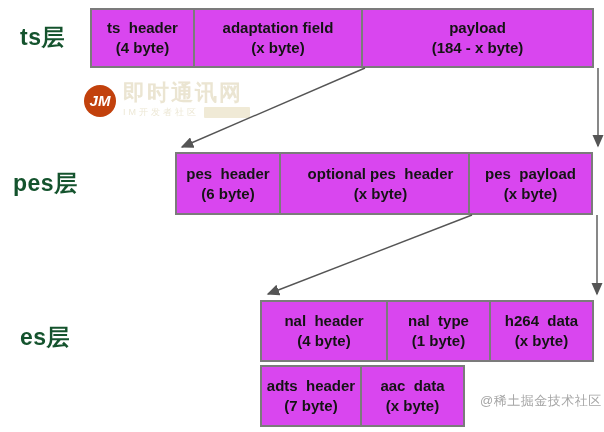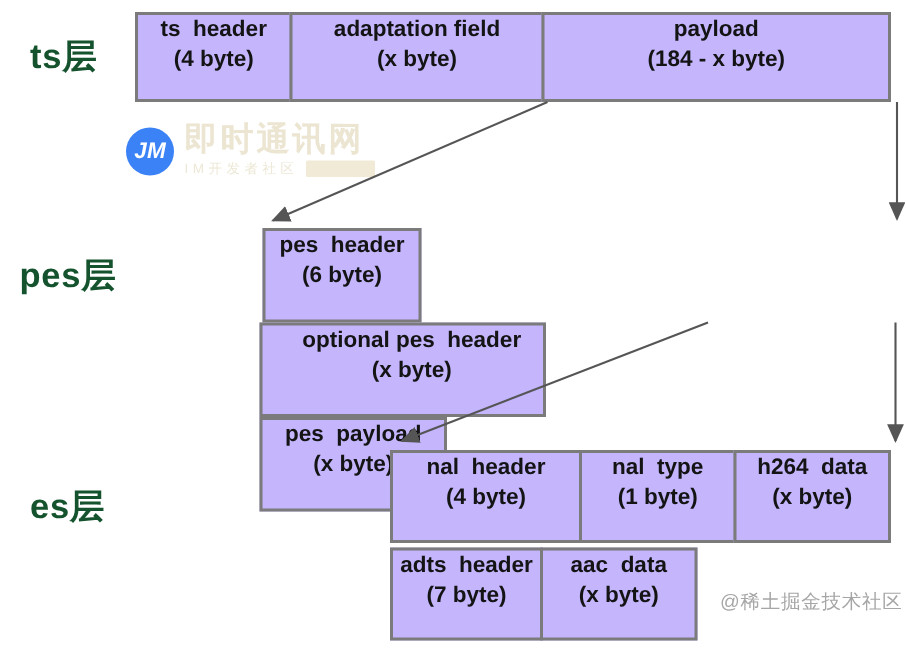--- a/index.html
+++ b/index.html
@@ -6,34 +6,34 @@
   .canvas {
     position:relative; width:604px; height:432px; background:#ffffff;
     font-family:"Liberation Sans", sans-serif; overflow:hidden;
   }
   .layer-label {
     position:absolute; color:#14532d; font-weight:bold; font-size:23px;
     white-space:pre; letter-spacing:0.5px;
   }
   .row { position:absolute; display:flex; }
   .box {
-    background:#c4b5fd; border:2px solid #7b7b7b; box-sizing:border-box;
-    display:flex; flex-direction:column; align-items:center; justify-content:flex-start;
+    background:#d946ef; border:2px solid #7b7b7b; box-sizing:border-box;
+    display:flex; flex-direction:column; align-items:center; justify-content:center;
     font-weight:bold; font-size:15px; color:#141414; text-align:center;
   }
   .box + .box { margin-left:-2px; }
   .bl { white-space:pre; line-height:20px; }
   .arrows { position:absolute; left:0; top:0; pointer-events:none; }
   
   .wm-im {
     position:absolute; left:84px; top:82px; display:flex; align-items:center;
     color:#ebe5d2; user-select:none;
   }
   .wm-im-logo {
-    width:32px; height:32px; border-radius:50%; background:#3b82f6;
+    width:32px; height:32px; border-radius:50%; background:#c2410c;
     display:flex; align-items:center; justify-content:center;
     color:#ffffff; font-style:italic; font-weight:bold; font-size:15px; margin-right:7px;
   }
   .wm-im-main { font-size:22px; font-weight:bold; letter-spacing:2px; line-height:22px; }
   .wm-im-subrow { display:flex; align-items:center; margin-top:2px; }
   .wm-im-sub { font-size:9px; letter-spacing:3px; color:#ede8d6; }
   .wm-im-badge { width:46px; height:11px; background:#f0ead6; margin-left:5px; border-radius:1px; }
   
   .wm-juejin {
     position:absolute; left:480px; top:392px; font-size:13px; color:#a6a6a6;
@@ -68,21 +68,21 @@
     <div class="box" style="width:170px; height:60px;">
       <span class="bl">adaptation field</span>
       <span class="bl">(x byte)</span>
     </div>
     <div class="box" style="width:233px; height:60px;">
       <span class="bl">payload</span>
       <span class="bl">(184 - x byte)</span>
     </div>
   </div>
 
-  <div class="row" style="left:175px; top:152px;flex-direction:column;">
+  <div class="row" style="left:175px; top:152px;">
     <div class="box" style="width:106px; height:63px;">
       <span class="bl">pes  header</span>
       <span class="bl">(6 byte)</span>
     </div>
     <div class="box" style="width:191px; height:63px;padding-left:12px;">
       <span class="bl">optional pes  header</span>
       <span class="bl">(x byte)</span>
     </div>
     <div class="box" style="width:125px; height:63px;">
       <span class="bl">pes  payload</span>

